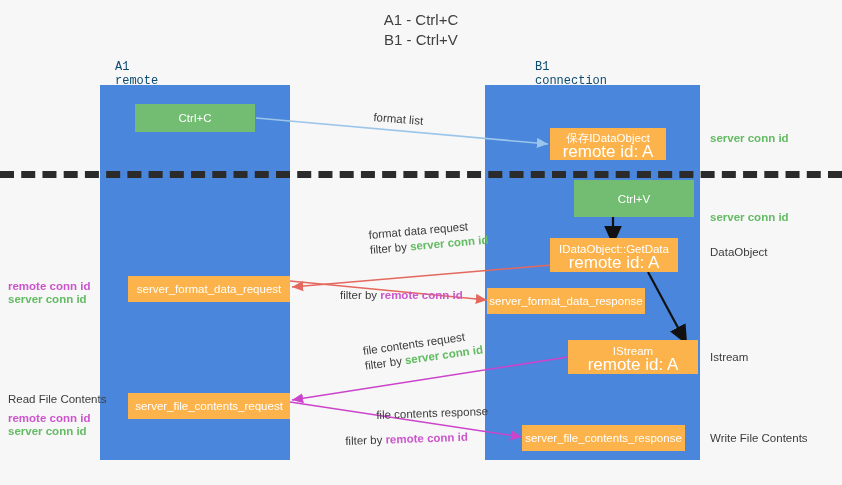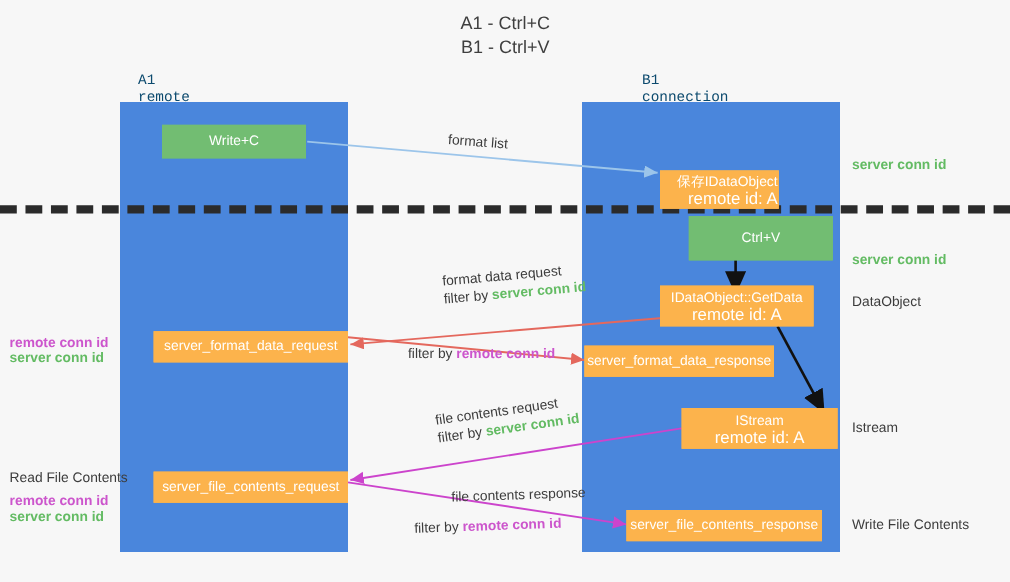--- a/index.html
+++ b/index.html
@@ -61,21 +61,21 @@
     align-items: center;
     justify-content: center;
     color: #ffffff;
     font-size: 11.5px;
     line-height: 14px;
     text-align: center;
     border: 1px solid rgba(255,255,255,0.35);
   }
   .nodebox.green { background: #72bd72; border-color: #72bd72; }
   .nodebox.orange { background: #fcb34c; border-color: #fcb34c; }
-  .nodebox .sub { font-size: 14px; line-height: 13px; }
+  .nodebox .sub { font-size: 17px; line-height: 13px; }
 
   
   .dashsep {
     position: absolute;
     left: 0;
     width: 842px;
     height: 0;
     border-top: 7px dashed #2b2b2b;
   }
 
@@ -158,24 +158,24 @@
     <line x1="290" y1="281" x2="487" y2="300" stroke="#e4685d" stroke-width="1.6" marker-end="url(#ah-red)"></line>
 
     <line x1="568" y1="357" x2="292" y2="400" stroke="#cc44cc" stroke-width="1.6" marker-end="url(#ah-magenta)"></line>
 
     <line x1="290" y1="402" x2="522" y2="437" stroke="#cc44cc" stroke-width="1.6" marker-end="url(#ah-magenta)"></line>
   </svg>
 
   <div class="dashsep" style="top:171px;"></div>
 
   <div class="nodebox green" style="left:135px; top:104px; width:120px; height:28px;">
-    <span>Write+C</span>
-  </div>
-
-  <div class="nodebox orange" style="left:550px; top:142px; width:99px; height:32px;align-items:flex-end;">
+    <span>Ctrl+C</span>
+  </div>
+
+  <div class="nodebox orange" style="left:550px; top:128px; width:116px; height:32px;">
     <span>保存IDataObject</span>
     <span class="sub">remote id: A</span>
   </div>
 
   <div class="nodebox green" style="left:574px; top:180px; width:120px; height:37px;">
     <span>Ctrl+V</span>
   </div>
 
   <div class="nodebox orange" style="left:550px; top:238px; width:128px; height:34px;">
     <span>IDataObject::GetData</span>

